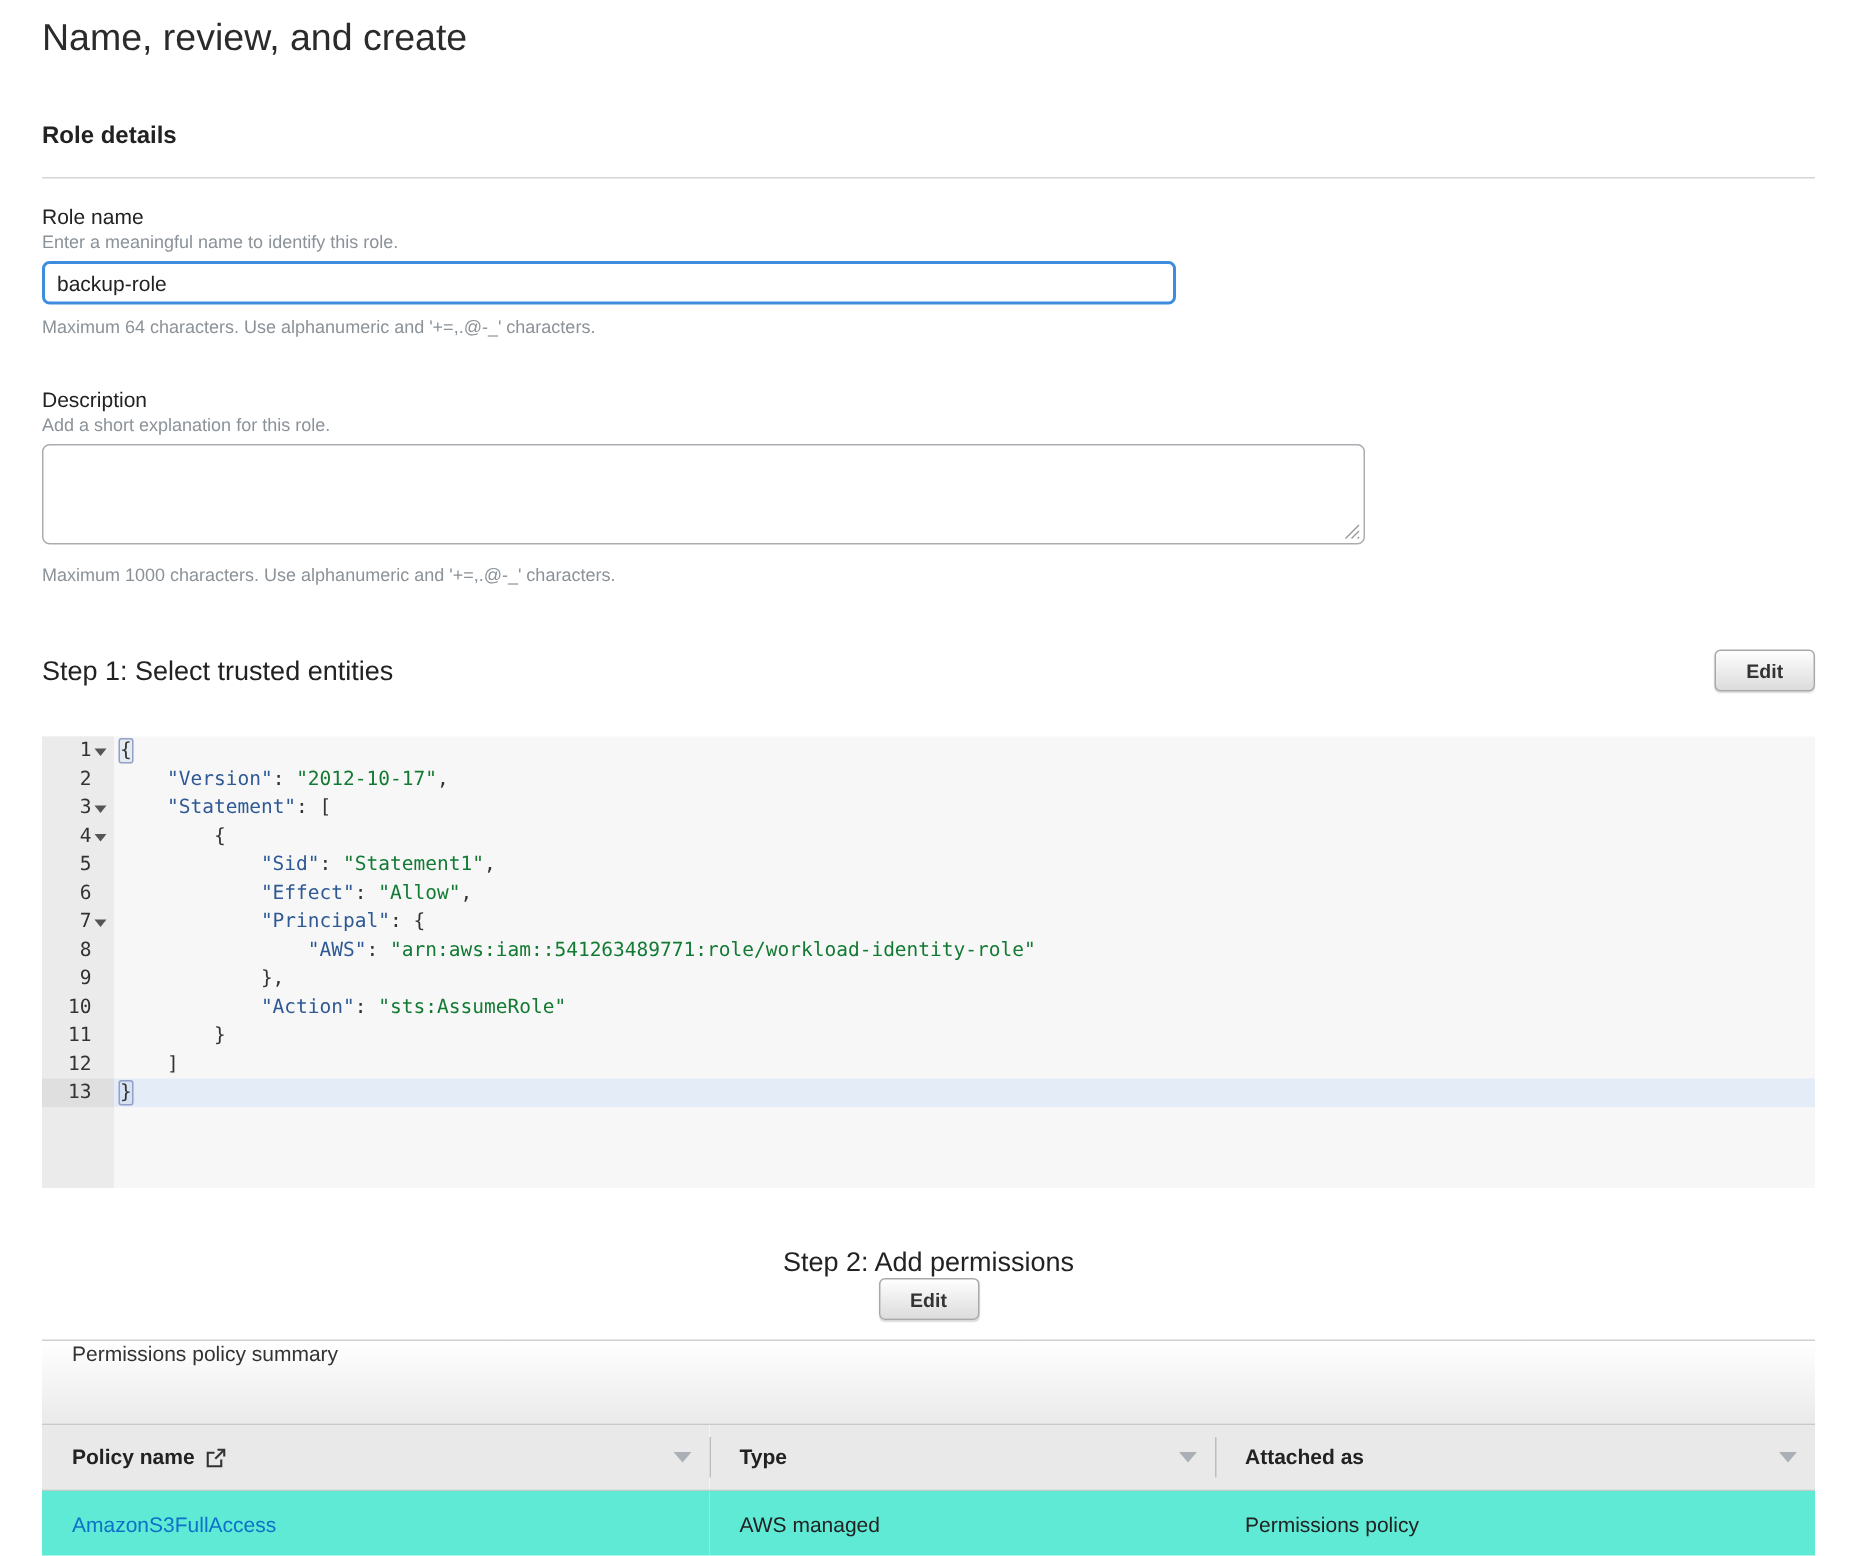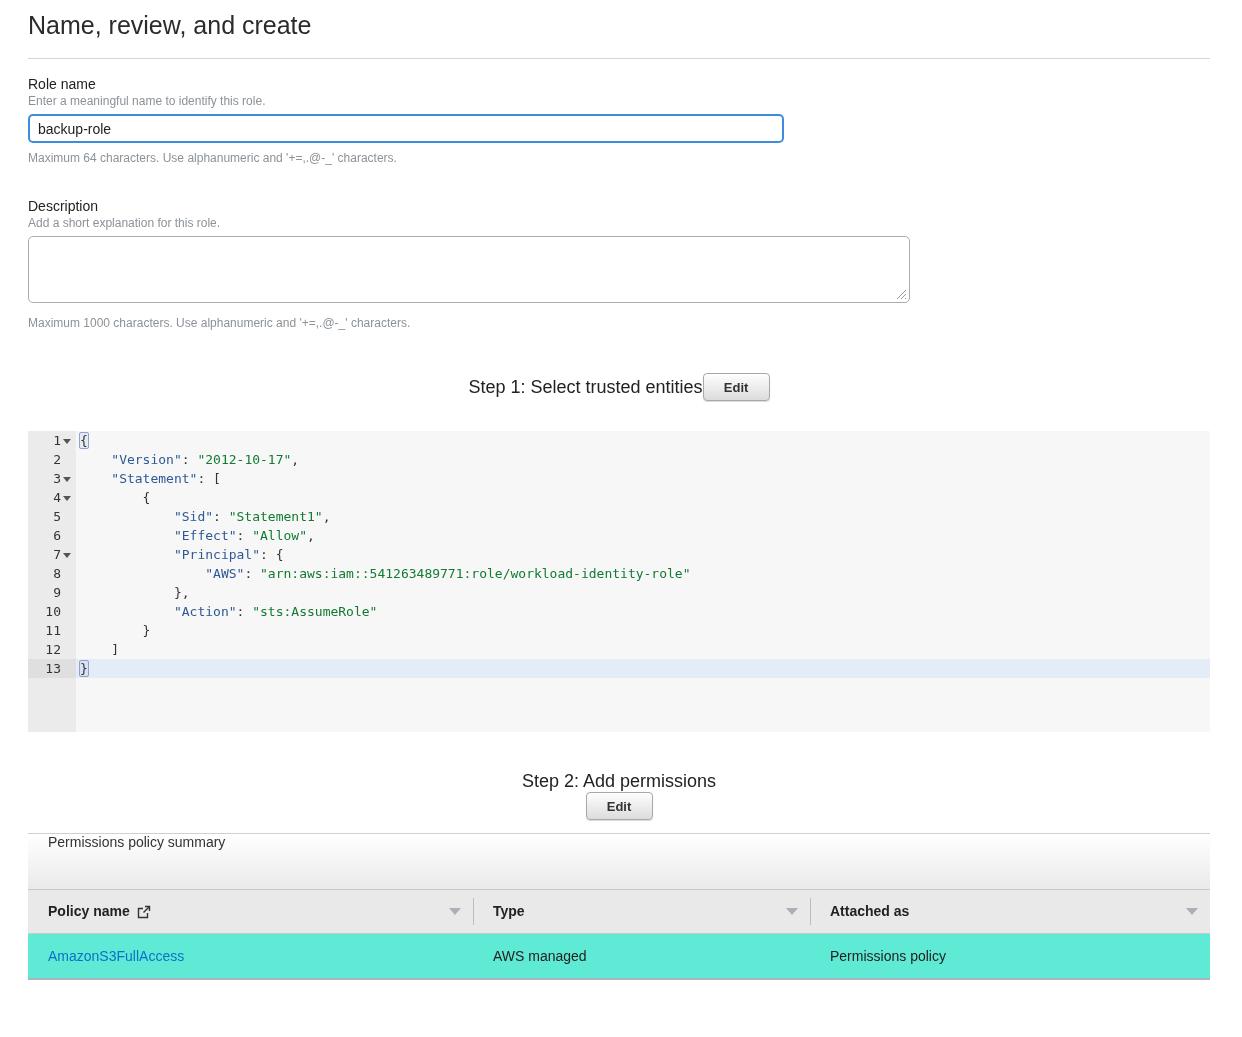--- a/index.html
+++ b/index.html
@@ -28,21 +28,21 @@
   }
   .desc-wrap { position:relative; width:882px; margin-top:5px; }
   .desc-textarea {
     display:block; width:882px; height:67px; resize:none;
     border:1px solid #a9adb1; border-radius:5px; outline:none;
     font-family:"Liberation Sans", sans-serif; font-size:14px; color:#222;
     padding:6px 8px; background:#fff;
   }
   .resize-grip { position:absolute; right:3px; bottom:3px; pointer-events:none; }
 
-  .step-row { display:flex; align-items:center; justify-content:center; }
+  .step-row { display:flex; align-items:center; justify-content:space-between; }
   .step1-row { margin-top:42px; }
   .step2-row { margin-top:39px;flex-direction:column; }
   .step-heading { font-size:18px; font-weight:400; color:#222; }
   .edit-btn {
     min-width:67px; height:28px; padding:0 18px;
     border:1px solid #a8a8a8; border-radius:4px;
     background:linear-gradient(#fefefe, #dcdcdc);
     box-shadow:0 1px 1px rgba(0,0,0,.15);
     font-family:"Liberation Sans", sans-serif; font-size:13px; font-weight:700; color:#333;
     cursor:pointer;
@@ -106,20 +106,21 @@
   }
   a.policy-link { color:#0d71c9; text-decoration:none; font-size:14px; }
 </style>
 </head>
 <body>
 
 <div class="container">
 
   <h1 class="page-title">Name, review, and create</h1>
 
+  <h2 class="section-heading">Role details</h2>
   <hr class="divider">
 
   <div class="field-label">Role name</div>
   <div class="field-help">Enter a meaningful name to identify this role.</div>
   <input class="role-name-input" type="text" value="backup-role" style="">
   <div class="field-constraint">Maximum 64 characters. Use alphanumeric and '+=,.@-_' characters.</div>
 
   <div class="field-label" style="margin-top:31px;">Description</div>
   <div class="field-help">Add a short explanation for this role.</div>
   <div class="desc-wrap">

